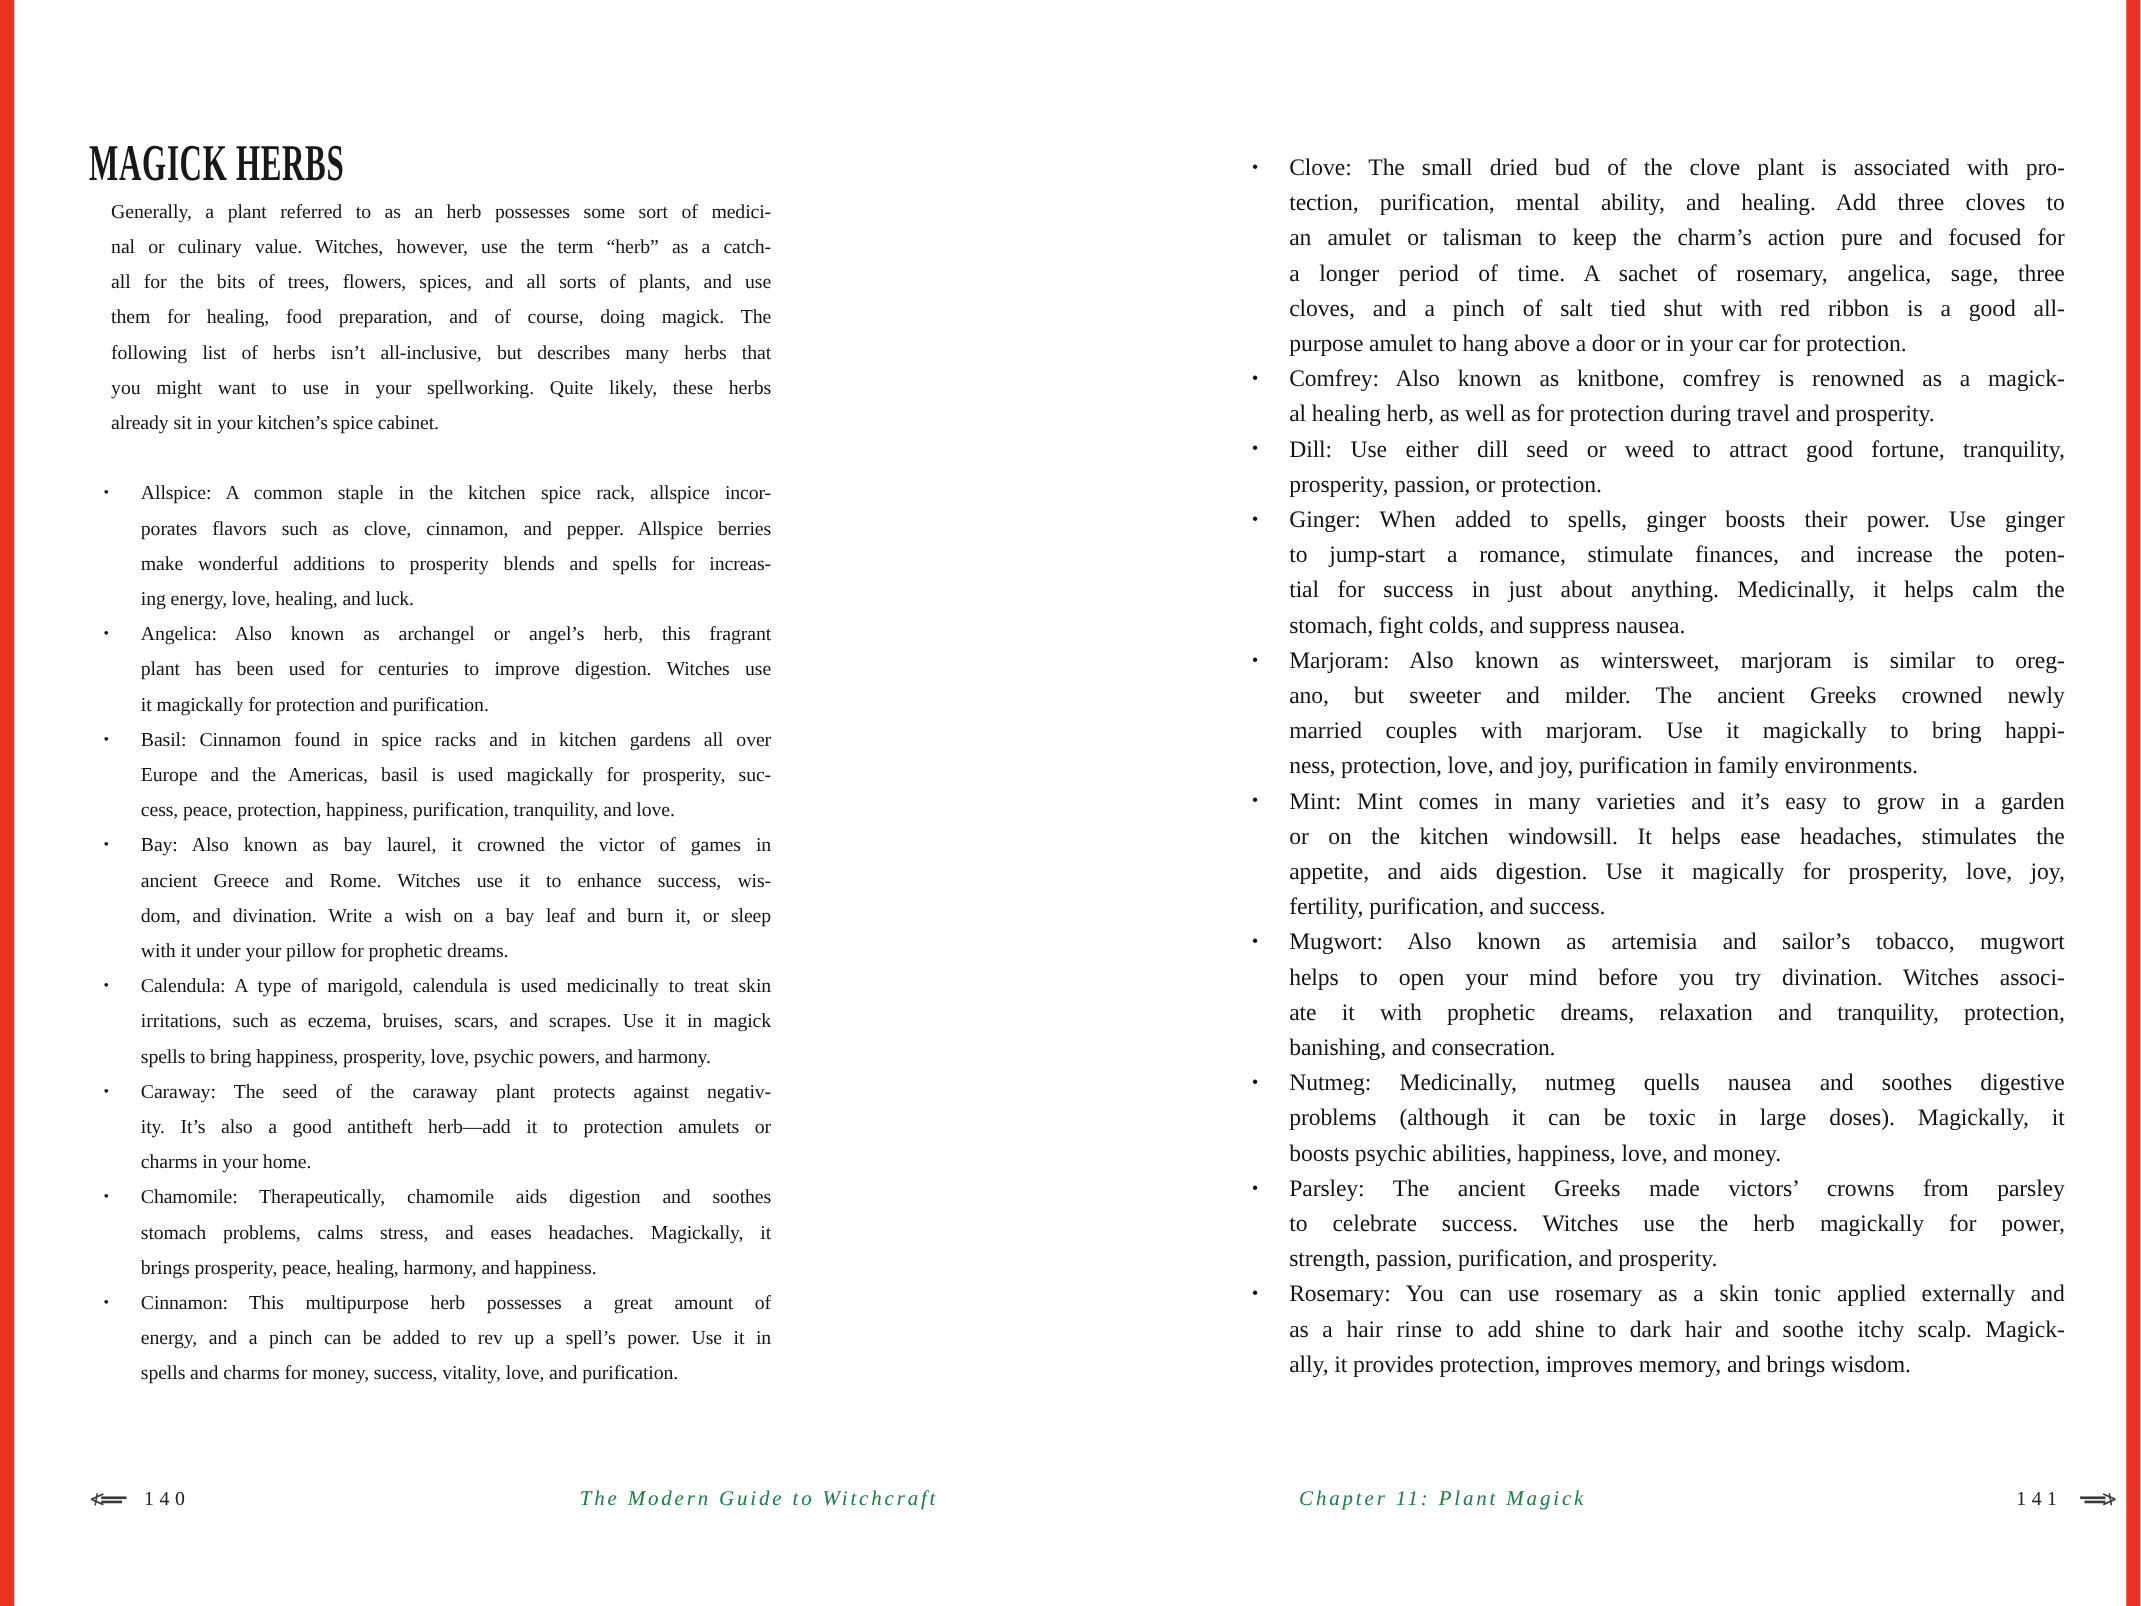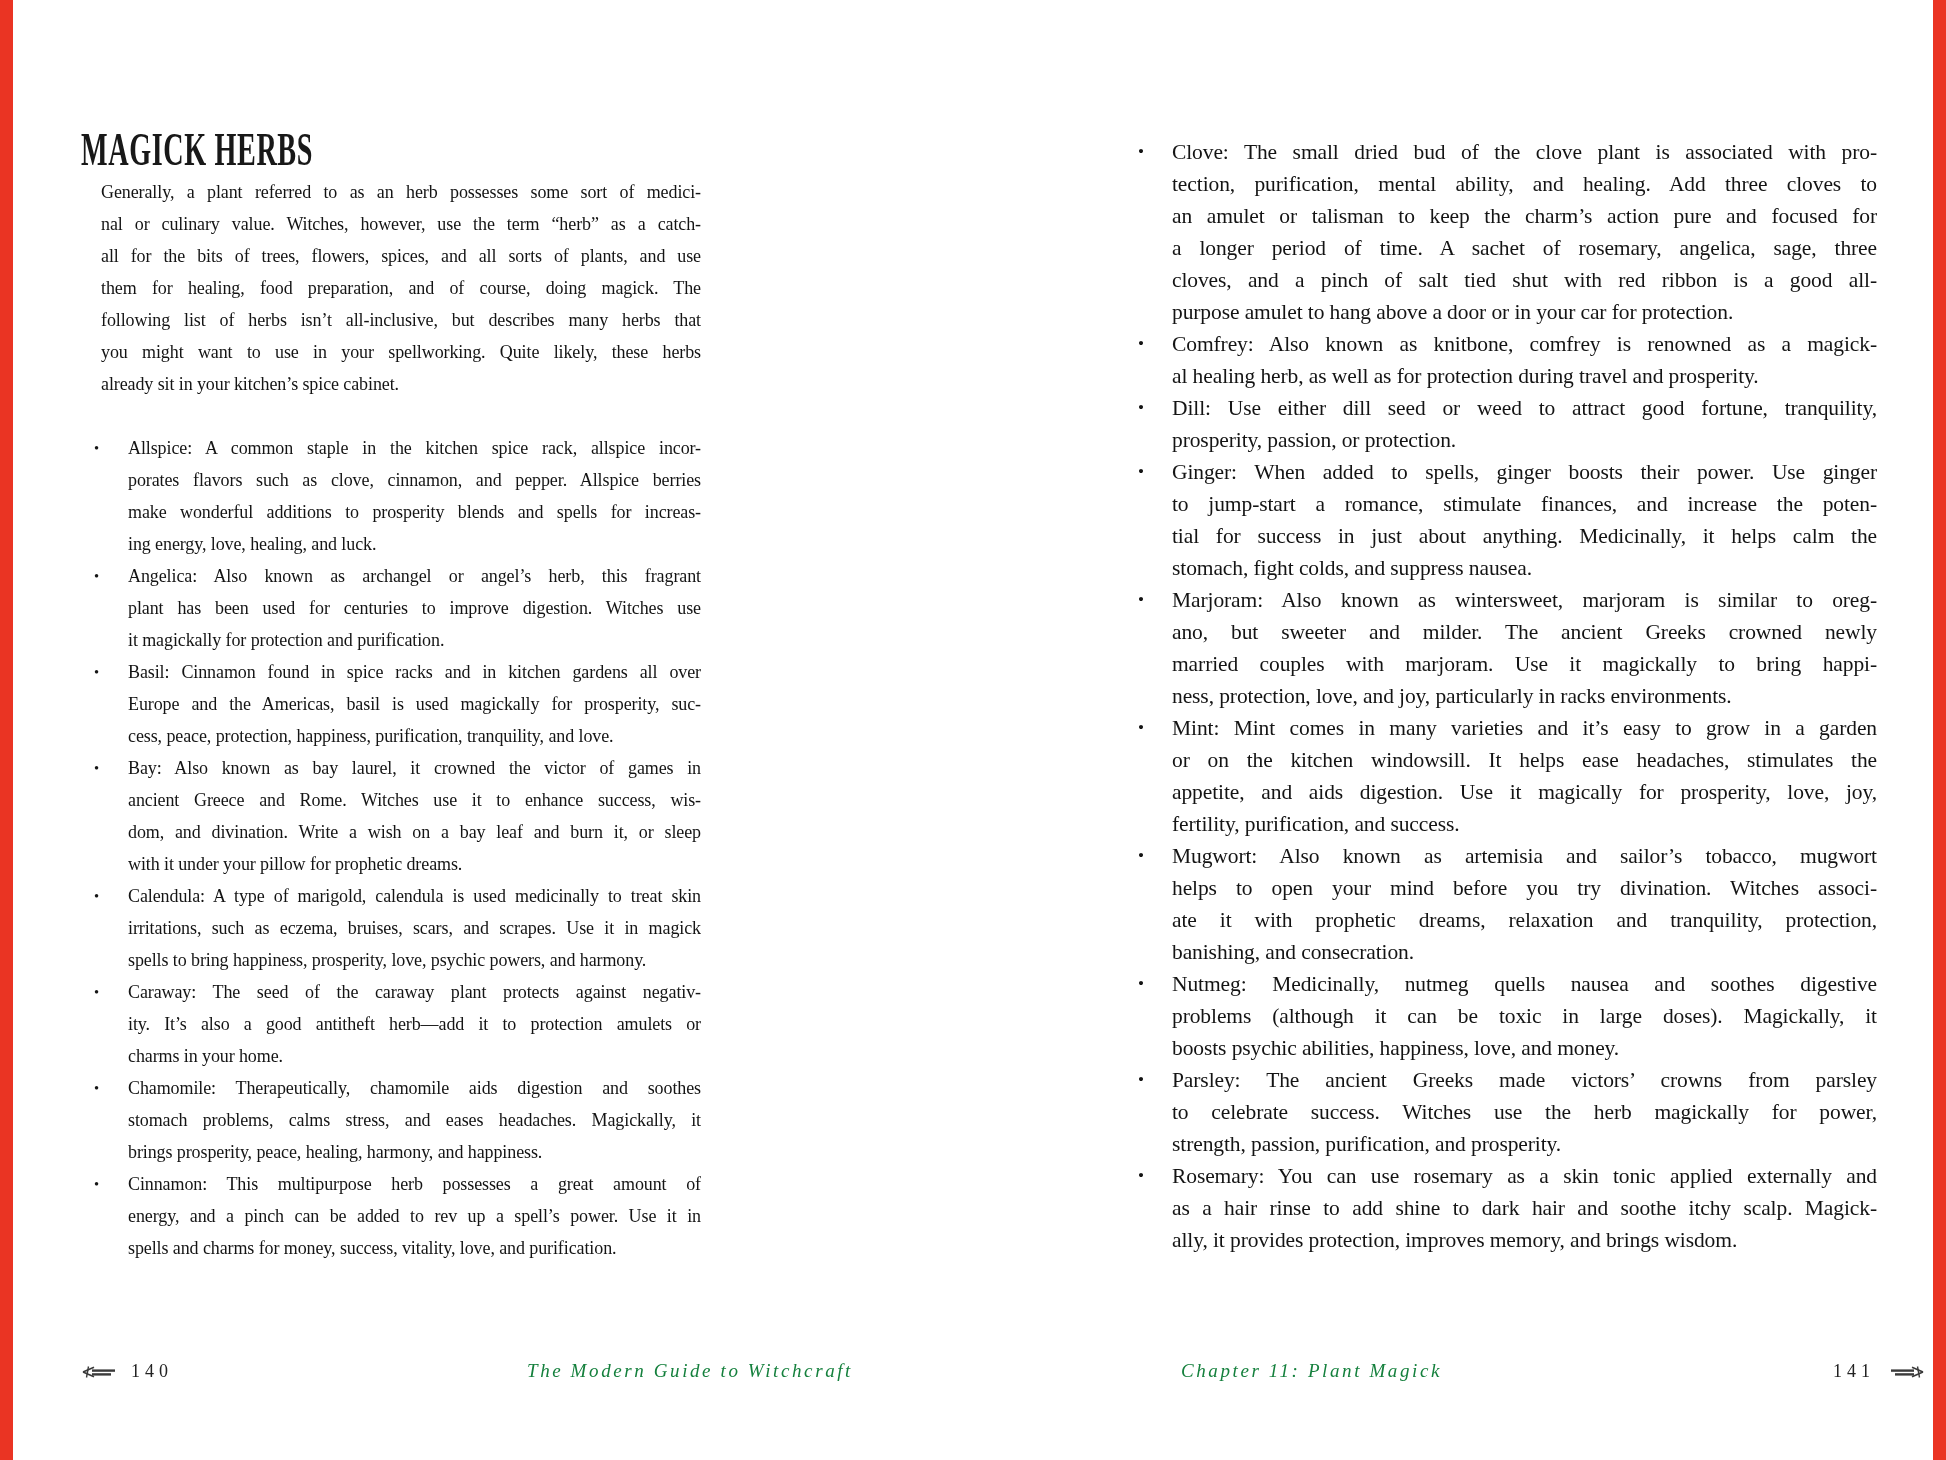--- a/index.html
+++ b/index.html
@@ -51,21 +51,21 @@
   .page-right ul.herb-list li { padding-left: 39px; }
   .bullet {
     position: absolute; top: 0;
     line-height: 32px; font-size: 0.8em;
   }
   .page-left  .bullet { left: 13px; }
   .page-right .bullet { left: 5px; }
 
   .footer {
     position: absolute; top: 1352px; height: 30px;
-    display: flex; align-items: flex-end; justify-content: space-between;
+    display: flex; align-items: flex-start; justify-content: space-between;
     font-size: 19px; color: #2a2a2a;
   }
   .footer-left  { left: 81px;  width: 772px; }
   .footer-right { left: 1133px; width: 744px; margin-left: 48px; }
   .folio { display: flex; align-items: center; gap: 14px; }
   .folio .num { font-size: 18px; letter-spacing: 5px; color: #222; }
   .running-title {
     font-style: italic; letter-spacing: 2.6px; font-size: 19px; color: #15803d;
   }
   .ornament { display: inline-block; width: 36px; height: 14px; }
@@ -196,21 +196,21 @@
           <div class="line">tial for success in just about anything. Medicinally, it helps calm the</div>
           <div class="line last">stomach, fight colds, and suppress nausea.</div>
         </div>
       </li>
       <li>
         <span class="bullet">•</span>
         <div class="lines">
           <div class="line">Marjoram: Also known as wintersweet, marjoram is similar to oreg-</div>
           <div class="line">ano, but sweeter and milder. The ancient Greeks crowned newly</div>
           <div class="line">married couples with marjoram. Use it magickally to bring happi-</div>
-          <div class="line last">ness, protection, love, and joy, particularly in racks environments.</div>
+          <div class="line last">ness, protection, love, and joy, purification in family environments.</div>
         </div>
       </li>
       <li>
         <span class="bullet">•</span>
         <div class="lines">
           <div class="line">Mint: Mint comes in many varieties and it’s easy to grow in a garden</div>
           <div class="line">or on the kitchen windowsill. It helps ease headaches, stimulates the</div>
           <div class="line">appetite, and aids digestion. Use it magically for prosperity, love, joy,</div>
           <div class="line last">fertility, purification, and success.</div>
         </div>

